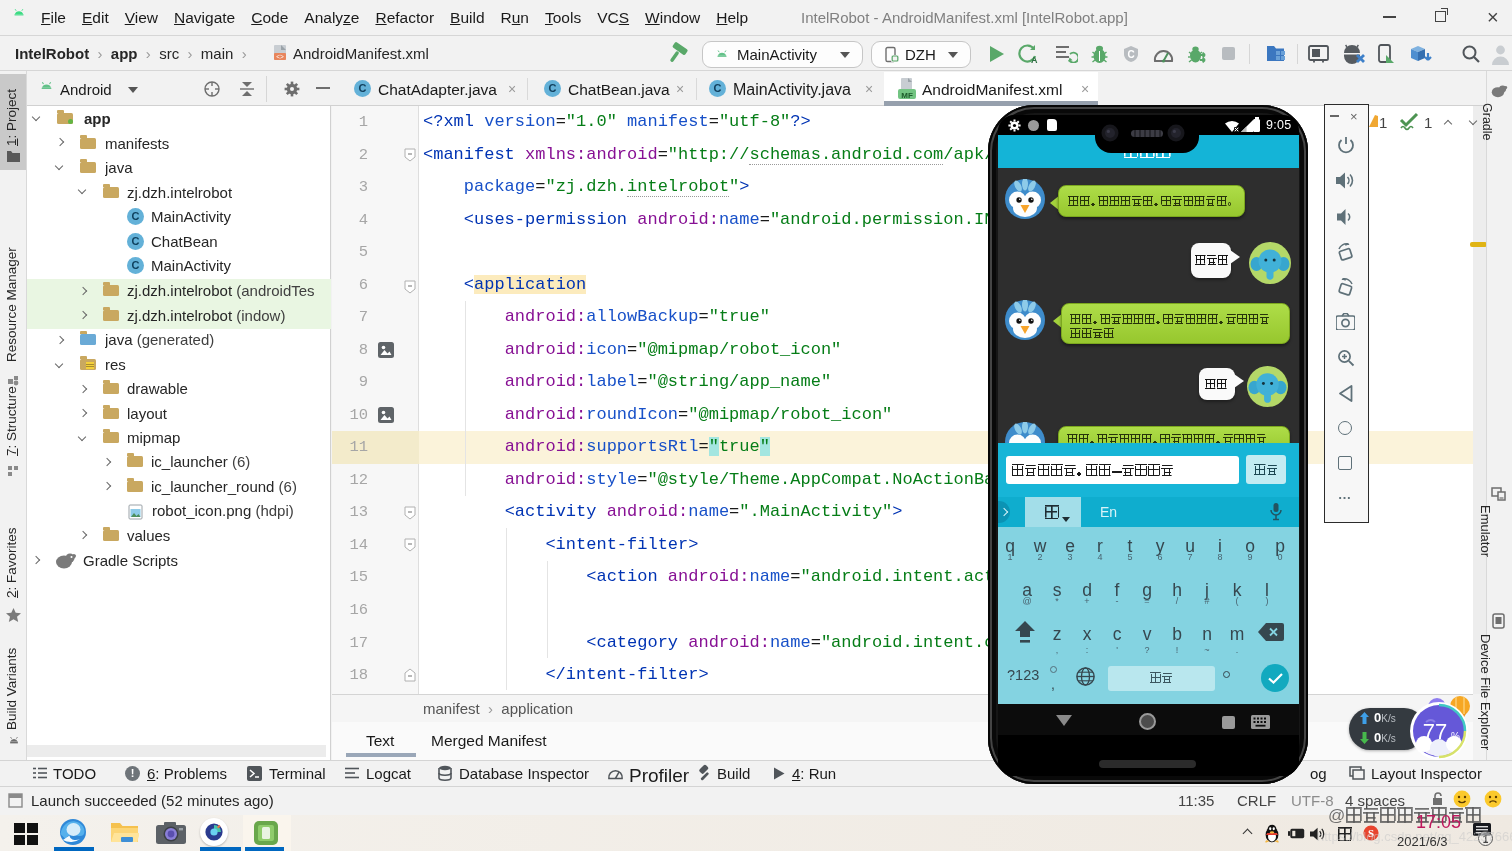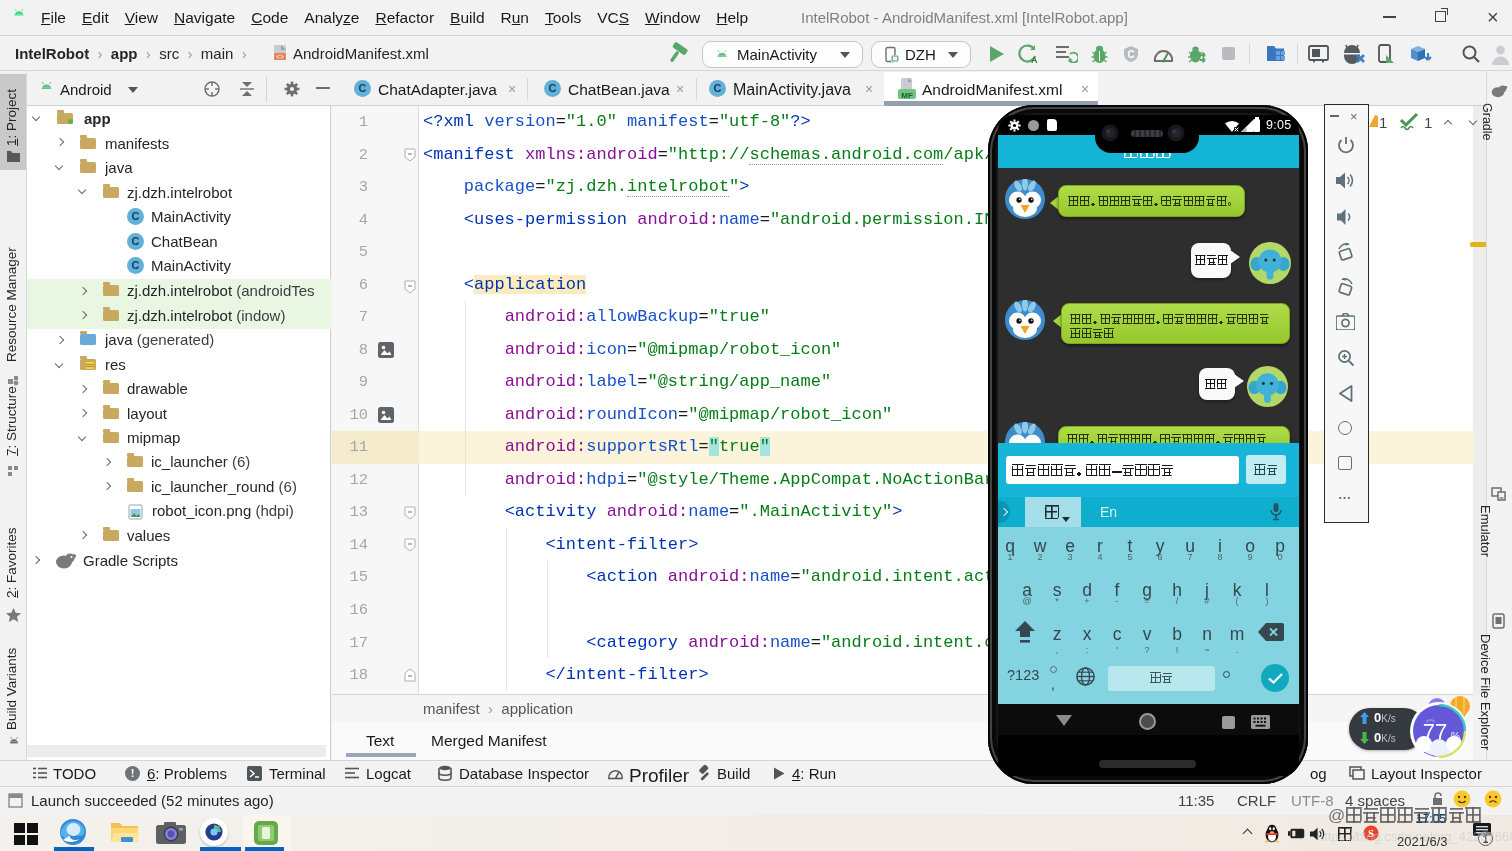--- a/index.html
+++ b/index.html
@@ -387,21 +387,21 @@
 <span class="t">&lt;manifest</span> <span class="p">xmlns:android</span><span class="eq">=</span><span class="v">"http://<span class="sq">schemas.android.com</span>/apk/res/android"</span>
     <span class="a">package</span><span class="eq">=</span><span class="v">"zj.dzh.<span class="sq">intelrobot</span>"</span><span class="t">&gt;</span>
     <span class="t">&lt;uses-permission</span> <span class="p">android:</span><span class="a">name</span><span class="eq">=</span><span class="v">"android.permission.INTERNET"</span> <span class="t">/&gt;</span>
 
     <span class="t">&lt;<span style="background:#fcebbd">application</span></span>
         <span class="p">android:</span><span class="a">allowBackup</span><span class="eq">=</span><span class="v">"true"</span>
         <span class="p">android:</span><span class="a">icon</span><span class="eq">=</span><span class="v">"@mipmap/robot_icon"</span>
         <span class="p">android:</span><span class="a">label</span><span class="eq">=</span><span class="v">"@string/app_name"</span>
         <span class="p">android:</span><span class="a">roundIcon</span><span class="eq">=</span><span class="v">"@mipmap/robot_icon"</span>
         <span class="p">android:</span><span class="a">supportsRtl</span><span class="eq">=</span><span class="v"><span class="hiq">"</span>true<span class="hiq">"</span></span>
-        <span class="p">android:</span><span class="a">hdpi</span><span class="eq">=</span><span class="v">"@style/Theme.AppCompat.NoActionBar"</span><span class="t">&gt;</span>
+        <span class="p">android:</span><span class="a">style</span><span class="eq">=</span><span class="v">"@style/Theme.AppCompat.NoActionBar"</span><span class="t">&gt;</span>
         <span class="t">&lt;activity</span> <span class="p">android:</span><span class="a">name</span><span class="eq">=</span><span class="v">".MainActivity"</span><span class="t">&gt;</span>
             <span class="t">&lt;intent-filter&gt;</span>
                 <span class="t">&lt;action</span> <span class="p">android:</span><span class="a">name</span><span class="eq">=</span><span class="v">"android.intent.action.MAIN"</span> <span class="t">/&gt;</span>
 
                 <span class="t">&lt;category</span> <span class="p">android:</span><span class="a">name</span><span class="eq">=</span><span class="v">"android.intent.category.LAUNCHER"</span> <span class="t">/&gt;</span>
             <span class="t">&lt;/intent-filter&gt;</span></div>
 <svg class="abs" style="left:378px;top:342px" width="16" height="16" viewBox="0 0 16 16">
     <rect width="16" height="16" rx="2.5" fill="#5f6468"></rect>
     <circle cx="5.5" cy="5.5" r="1.8" fill="#fff"></circle>
     <path d="M2.5 13l4-5 3 3.5 2-2 2 3.5z" fill="#fff"></path>
@@ -597,21 +597,21 @@
   </svg>
 <svg class="abs" style="left:1310px;top:827px" width="16" height="14" viewBox="0 0 19 16">
     <path d="M0 5h4l5-4.5v15L4 11H0z" fill="#222"></path>
     <path d="M11.5 4.5a5.5 5.5 0 0 1 0 7M14 2a9 9 0 0 1 0 12" fill="none" stroke="#222" stroke-width="1.5"></path>
   </svg>
 <span class="abs" style="left:1337px;top:826px;width:15px;height:15px;color:#222;font-size:15px"><span class="cj" style="width:14px;height:14px"></span></span>
 <svg class="abs" style="left:1363px;top:825px" width="16" height="16" viewBox="0 0 19 19">
     <circle cx="9.5" cy="9.5" r="9" fill="#e8442e"></circle>
     <text x="9.5" y="14.5" font-size="13" font-weight="bold" fill="#fff" text-anchor="middle" font-family="Liberation Serif">S</text>
   </svg>
-<div class="abs" style="left:1416px;top:812px;font-size:12px;color:#0c4a6e;z-index:6">17:05</div>
+<div class="abs" style="left:1416px;top:812px;font-size:18px;color:#be185d;z-index:6">17:05</div>
 <div class="abs" style="left:1397px;top:834px;font-size:13px;color:#333;z-index:6">2021/6/3</div>
 <svg class="abs" style="left:1473px;top:823px" width="18" height="15" viewBox="0 0 24 20">
     <rect x="0" y="0" width="24" height="17" rx="2" fill="#16181d"></rect>
     <g stroke="#fff" stroke-width="1.6">
       <line x1="4" y1="5" x2="20" y2="5"></line>
       <line x1="4" y1="9" x2="20" y2="9"></line>
       <line x1="4" y1="13" x2="14" y2="13"></line>
     </g>
   </svg>
 <div class="abs" style="left:1478px;top:831px;width:15px;height:15px;border-radius:50%;border:1.6px solid #555;color:#444;font:bold 10px/15px 'Liberation Sans';text-align:center;background:rgba(240,240,240,.55)">1</div>

